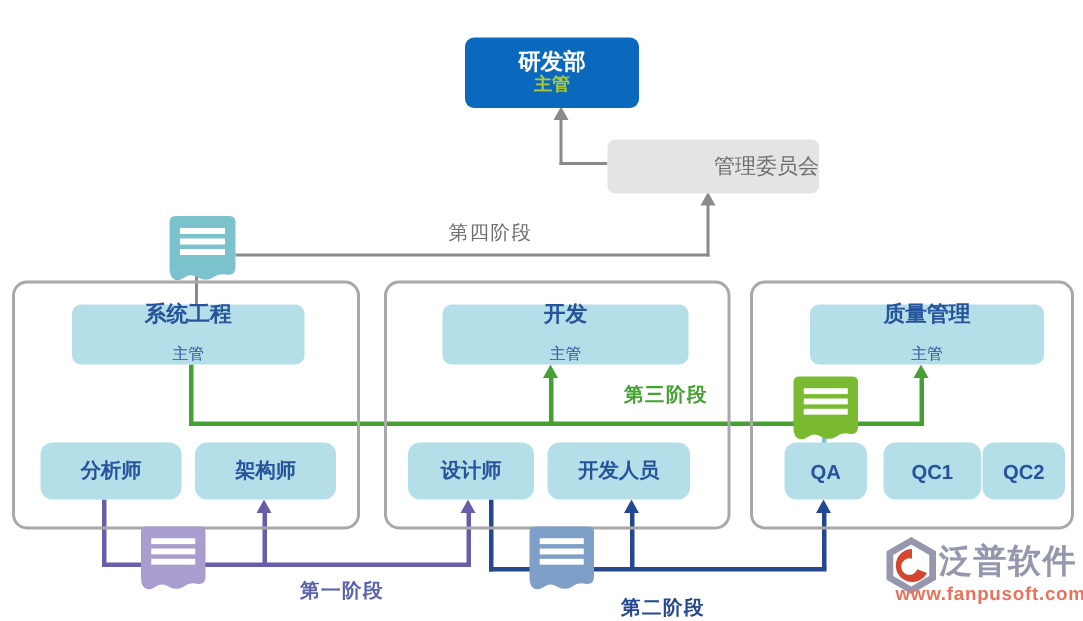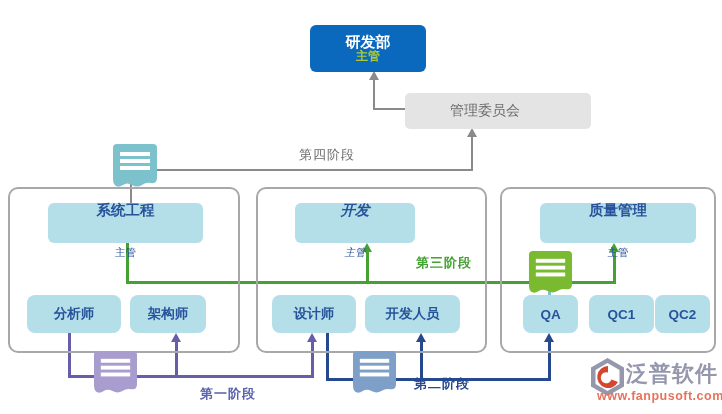--- a/index.html
+++ b/index.html
@@ -9,41 +9,40 @@
   }
   .abs{position:absolute;}
   
   .group{
     position:absolute;top:187px;height:162px;border:2px solid var(--group-border);
     border-radius:10px;background:transparent;
   }
   
   .lead-box{
     position:absolute;top:203px;height:40px;background:var(--cyan-box);
-    border-radius:6px;display:flex;flex-direction:column;align-items:center;justify-content:flex-start;
+    border-radius:6px;display:flex;flex-direction:column;align-items:center;justify-content:space-between;
     line-height:1.1;
-    gap:28px;
   }
   .lead-title{font-size:14.5px;font-weight:bold;color:var(--navy-text);}
   .lead-sub{font-size:10.5px;color:var(--navy-text);}
   .worker-box{
     position:absolute;top:295px;height:38px;background:var(--cyan-box);
     border-radius:8px;display:flex;align-items:center;justify-content:center;
     font-size:13.5px;font-weight:600;color:var(--navy-text);
   }
   .dept-box{
     position:absolute;left:310px;top:25px;width:116px;height:47px;background:var(--brand-blue);
     border-radius:6px;display:flex;flex-direction:column;align-items:center;justify-content:center;line-height:1.15;
   }
   .dept-title{font-size:15px;font-weight:bold;color:#ffffff;}
   .dept-sub{font-size:12px;font-weight:bold;color:var(--lime);}
   .committee-box{
     position:absolute;left:405px;top:93px;width:141px;height:36px;background:var(--gray-box);
-    border-radius:5px;display:flex;align-items:center;justify-content:flex-start;
-    font-size:14px;color:var(--gray-text);padding-left:45px;
+    border-radius:5px;display:flex;align-items:center;justify-content:flex-end;
+    font-size:14px;color:var(--gray-text);
   }
   
   .line{position:absolute;}
   .gray{background:var(--gray-line);}
   .green{background:var(--green);}
   .purple{background:var(--purple-line);}
   .blue{background:var(--blue-line);}
   .tealline{background:var(--teal-icon);}
   
   .arrow-up{position:absolute;width:0;height:0;border-left:5px solid transparent;border-right:5px solid transparent;border-bottom:9px solid var(--gray-line);}
@@ -107,33 +106,33 @@
     <span class="dept-sub">主管</span>
   </div>
   <div class="committee-box">
     <span>管理委员会</span>
   </div>
 
   <div class="lead-box" style="left:48px;width:155px;">
     <span class="lead-title">系统工程</span>
     <span class="lead-sub">主管</span>
   </div>
-  <div class="lead-box" style="left:295px;width:120px;font-style:italic;">
+  <div class="lead-box" style="left:295px;width:164px;">
     <span class="lead-title">开发</span>
     <span class="lead-sub">主管</span>
   </div>
   <div class="lead-box" style="left:540px;width:156px;">
     <span class="lead-title">质量管理</span>
     <span class="lead-sub">主管</span>
   </div>
 
   <div class="worker-box" style="left:27px;width:94px;">
     <span>分析师</span>
   </div>
-  <div class="worker-box" style="left:130px;width:76px;">
+  <div class="worker-box" style="left:130px;width:94px;">
     <span>架构师</span>
   </div>
   <div class="worker-box" style="left:272px;width:84px;">
     <span>设计师</span>
   </div>
   <div class="worker-box" style="left:365px;width:95px;">
     <span>开发人员</span>
   </div>
   <div class="worker-box" style="left:523px;width:55px;">
     <span>QA</span>
@@ -166,21 +165,21 @@
   <svg class="doc-icon" style="left:352px;top:350px;" width="45" height="47" viewBox="0 0 46 48">
     <path d="M5 1 H41 Q45 1 45 5 V35 Q45 41 39 40 Q34 39 30 42 Q25 45 20 42 Q15 39 11 42 Q5 46 2 41 Q1 39 1 35 V5 Q1 1 5 1 Z" fill="var(--blue-icon)"></path>
     <rect x="8" y="9" width="30" height="4" fill="#fff"></rect>
       <rect x="8" y="16" width="30" height="4" fill="#fff"></rect>
       <rect x="8" y="23" width="30" height="4" fill="#fff"></rect>
   </svg>
 
   <div class="phase-label p4l" style="left:282px;top:146px;">第四阶段</div>
   <div class="phase-label p3l" style="left:399px;top:254px;">第三阶段</div>
   <div class="phase-label p1l" style="left:183px;top:385px;">第一阶段</div>
-  <div class="phase-label p2l" style="left:397px;top:375px;text-align:center;">第二阶段</div>
+  <div class="phase-label p2l" style="left:397px;top:396px;text-align:center;">第二阶段</div>
 
   <svg class="abs" style="left:590px;top:358px;" width="35" height="38" viewBox="0 0 35 38">
     <path d="M17.5 0 L34 9.5 V28.5 L17.5 38 L1 28.5 V9.5 Z" fill="var(--logo-gray)"></path>
     <path d="M17.5 5 L29.5 12 V26 L17.5 33 L5.5 26 V12 Z" fill="#ffffff"></path>
     <path d="M18 8 A 11 11 0 1 0 28 24 L 21.5 21.5 A 5.5 5.5 0 1 1 18 14.5 Z" fill="#d4472e"></path>
   </svg>
   <div class="logo-name">泛普软件</div>
   <div class="logo-url">www.fanpusoft.com</div>
 
 </div>

